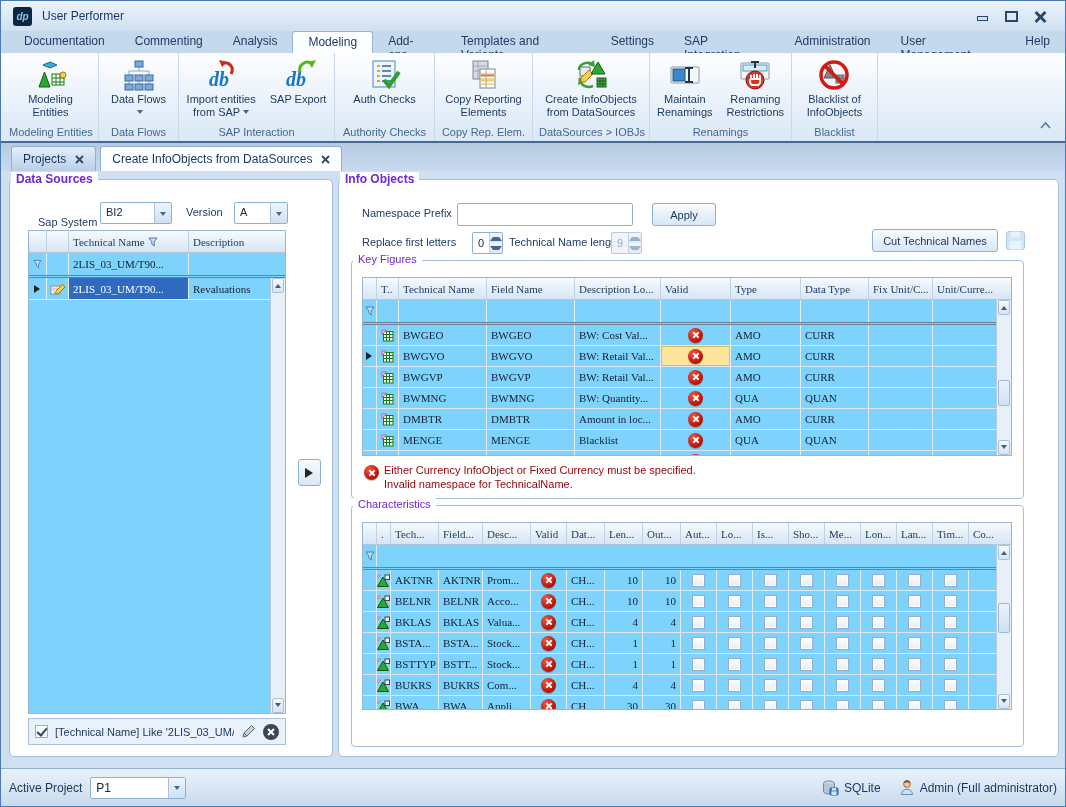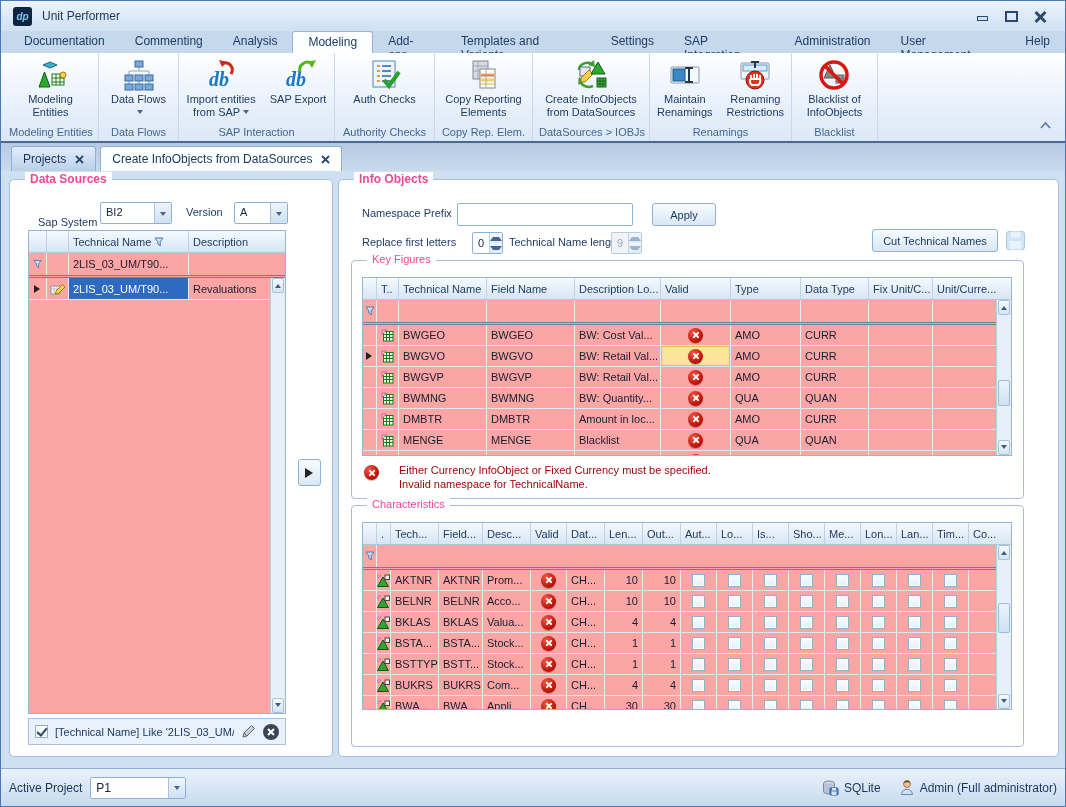--- a/index.html
+++ b/index.html
@@ -35,41 +35,41 @@
 .ribbon-chevron { position:absolute; right:14px; bottom:8px; }
 
 
 .doctabs { height:28px; background:linear-gradient(#b5cae2,#c9daee); display:flex; align-items:flex-end; padding-left:10px; gap:4px; }
 .dtab { height:25px; display:flex; align-items:center; gap:9px; padding:0 11px; font-size:12px; color:#17365d; background:linear-gradient(#e3eefa,#b9cfe8); border:1px solid #8fafd4; border-bottom:none; border-radius:3px 3px 0 0; }
 .dtab.active { background:#fdfeff; }
 
 
 .main { position:relative; height:597px; }
 .gbox { position:absolute; background:#fff; border:1px solid #a6bedb; border-radius:5px; }
-.gcap { position:absolute; top:-8px; left:15px; background:#fff; padding:0 5px; font-size:12px; font-weight:bold; color:#ec4899; white-space:nowrap;text-align:right; }
+.gcap { position:absolute; top:-8px; left:1px; background:#fff; padding:0 5px; font-size:12px; font-weight:bold; color:#6d28d9; white-space:nowrap;text-align:right; }
 .lbl { font-size:11px; color:#1e3c64; position:absolute; white-space:nowrap; }
 
 
 .combo { position:absolute; display:flex; border:1px solid #8fb0d5; background:#fff; height:22px; border-radius:2px; }
 .combo .cval { flex:1; padding:3px 5px; font-size:11px; color:#14243c; overflow:hidden; }
 .combo .cbtn { width:17px; background:linear-gradient(#eef5fc,#cfe0f1); border-left:1px solid #aac2de; display:flex; align-items:center; justify-content:center; }
 .tri { width:0; height:0; border:3px solid transparent; border-top:4px solid #44668f; margin-top:4px; }
 .tbox { position:absolute; border:1px solid #8fb0d5; background:#fff; height:23px; font:11px "Liberation Sans",sans-serif; padding:0 4px; border-radius:2px; }
 .btn { position:absolute; border:1px solid #8fb0d5; border-radius:3px; background:linear-gradient(#f7fbfe,#d9e7f6); font-size:11px; color:#17365d; display:flex; align-items:center; justify-content:center; }
 .spin { position:absolute; display:flex; border:1px solid #8fb0d5; background:#fff; height:22px; border-radius:2px; }
 .spin .val { width:16px; display:flex; align-items:center; justify-content:center; font-size:11px; color:#14243c; }
 .spin .arrows { width:13px; border-left:1px solid #c0d4e8; display:flex; flex-direction:column; }
 .spin .arrows div { flex:1; display:flex; align-items:center; justify-content:center; background:linear-gradient(#f2f8fd,#dce9f6); }
 .sup { width:0; height:0; border:3px solid transparent; border-bottom:4px solid #44668f; margin-bottom:2px; }
 .sdn { width:0; height:0; border:3px solid transparent; border-top:4px solid #44668f; margin-top:2px; }
 .spin.disabled { background:#f0f4f9; border-color:#b8cadf; }
 .spin.disabled .val { color:#9aa8bc; }
 
 
-.grid { position:absolute; border:1px solid #9ab4d4; background:#fca5a5; overflow:hidden; font-size:11px; color:#141e32; }
+.grid { position:absolute; border:1px solid #9ab4d4; background:#7dd3fc; overflow:hidden; font-size:11px; color:#141e32;font-family:Liberation Serif, serif; }
 .grow { display:flex; align-items:stretch; border-bottom:1px solid #dce7f2; height:21px; flex:none; }
 .gc { padding:0 4px; border-right:1px solid #e4edf6; display:flex; align-items:center; overflow:hidden; white-space:nowrap; }
 .ghead { background:linear-gradient(#f5fafe,#d7e5f4); color:#1e3c64; height:22px; border-bottom:1px solid #b0c6de; }
 .ghead .gc { border-right:1px solid #bed2e6; }
 .gfilter { height:25px; border-bottom:3px double #6e8096; }
 .cnum { justify-content:flex-end; }
 .ccen { justify-content:center; }
 .sel-tn { background:#2e6ac0; color:#fff; }
 .sel-valid { background:#fce49c; box-shadow:inset 0 0 0 1px #e2bc5a; }
 .rowptr { width:0; height:0; border:4px solid transparent; border-left:6px solid #222; margin-left:2px; }
@@ -100,21 +100,21 @@
 .sb-right { margin-left:auto; display:flex; align-items:center; gap:18px; }
 .sb-item { display:flex; align-items:center; gap:5px; }
 </style>
 </head>
 <body>
 
 <div class="window">
 
   <div class="titlebar">
     <div class="app-logo">dp</div>
-    <div class="title-text">Unit Performer</div>
+    <div class="title-text">User Performer</div>
     <div class="win-btns">
       <div class="wbtn min"></div>
       <div class="wbtn max"></div>
       <div class="wbtn cls"></div>
     </div>
   </div>
 
   <div class="tabstrip">
     <div class="rtab">Documentation</div>
     <div class="rtab">Commenting</div>
@@ -629,21 +629,21 @@
             <div class="sbtn" style="top:0">
                 <div class="tup"></div>
               </div>
             <div class="sthumb" style="top:80px; height:26px;"></div>
             <div class="sbtn" style="bottom:0">
                 <div class="tdn"></div>
               </div>
           </div>
         </div>
 
-        <div style="position:absolute; left:12px; top:202px; display:flex; gap:20px;">
+        <div style="position:absolute; left:12px; top:202px; display:flex; gap:5px;">
           <span class="errico" style="margin-top:2px"></span>
           <div class="err-lines">
             <div>Either Currency InfoObject or Fixed Currency must be specified.</div>
             <div>Invalid namespace for TechnicalName.</div>
           </div>
         </div>
       </div>
 
       <div class="gbox" style="left:12px; top:325px; width:673px; height:242px; border-radius:4px;">
         <div class="gcap" style="font-weight:normal; font-size:11px;">Characteristics</div>

